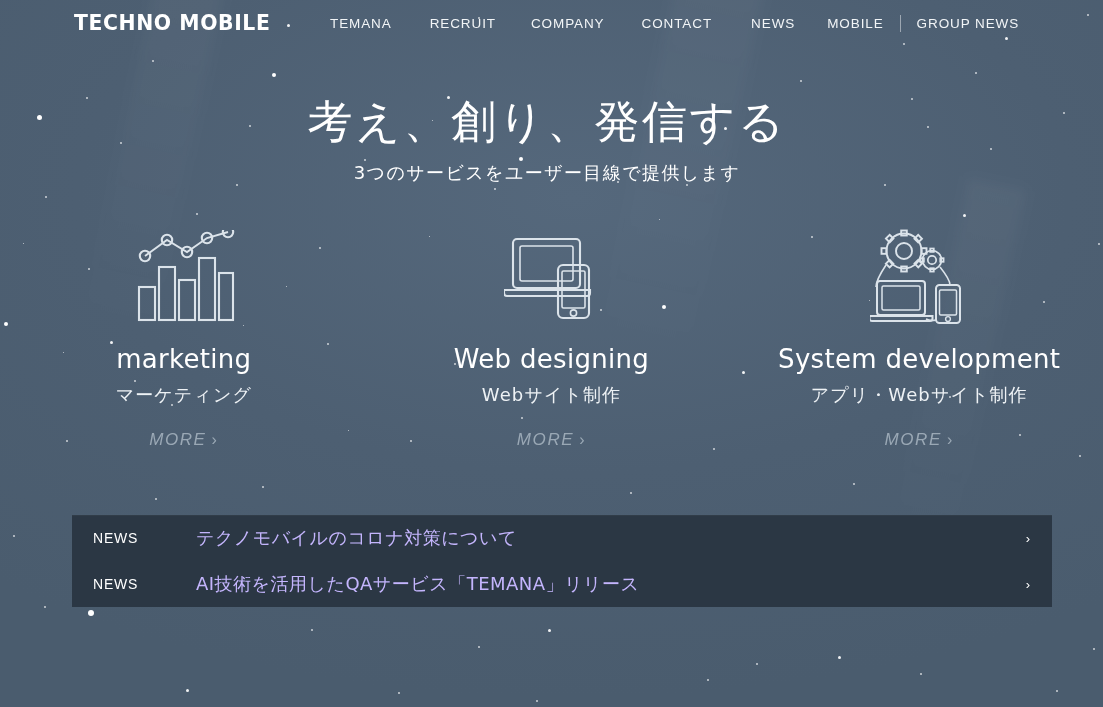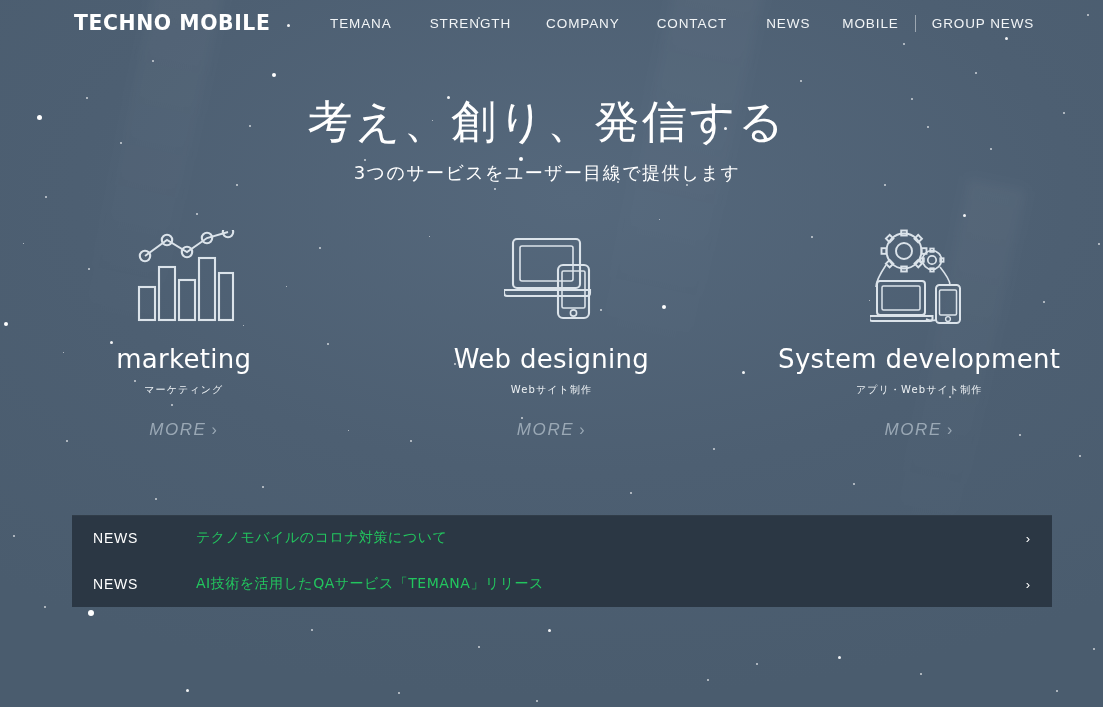--- a/index.html
+++ b/index.html
@@ -147,21 +147,21 @@
     color: #ffffff;
     font-size: 26px;
     font-weight: 500;
     letter-spacing: 0.3px;
     line-height: 1;
     font-family: "DejaVu Sans", sans-serif;
   }
   .card-sub {
     margin-top: 11px;
     color: #eef2f5;
-    font-size: 10px;
+    font-size: 18px;
     letter-spacing: 1.1px;
     font-family: "DejaVu Sans", sans-serif;
   }
   .card-more {
     margin-top: 23px;
     color: #9aa8b5;
     font-size: 17px;
     font-style: italic;
     letter-spacing: 1.6px;
     display: inline-block;
@@ -192,22 +192,22 @@
     position: absolute;
     left: 21px;
     color: #ffffff;
     font-size: 14px;
     letter-spacing: 0.8px;
     font-family: "Liberation Sans", sans-serif;
   }
   .news-text {
     position: absolute;
     left: 124px;
-    color: #22c55e;
-    font-size: 14px;
+    color: #c4b5fd;
+    font-size: 18px;
     letter-spacing: 0.5px;
     font-family: "DejaVu Sans", sans-serif;
   }
   .news-chev {
     position: absolute;
     right: 22px;
     color: #ffffff;
     font-size: 13px;
     font-family: "Liberation Sans", sans-serif;
   }
@@ -311,21 +311,21 @@
       <div class="star" style="left: 134px; top: 380px; width: 2px; height: 2px; opacity: 0.72;"></div>
       <div class="star" style="left: 63px; top: 352px; width: 1px; height: 1px; opacity: 0.72;"></div>
     </div>
 
   <div id="header">
     <div id="logo">TECHNO MOBILE</div>
 
     <div id="nav">
       <a class="nav-item">TEMANA</a>
       <span class="nav-gap-1"></span>
-      <a class="nav-item">STRENGTH</a>
+      <a class="nav-item">RECRUIT</a>
       <span class="nav-gap-2"></span>
       <a class="nav-item">COMPANY</a>
       <span class="nav-gap-3"></span>
       <a class="nav-item">CONTACT</a>
       <span class="nav-gap-4"></span>
       <a class="nav-item">NEWS</a>
       <span class="nav-gap-5"></span>
       <a class="nav-item">MOBILE</a>
       <span class="nav-sep"></span>
       <a class="nav-item">GROUP NEWS</a>

